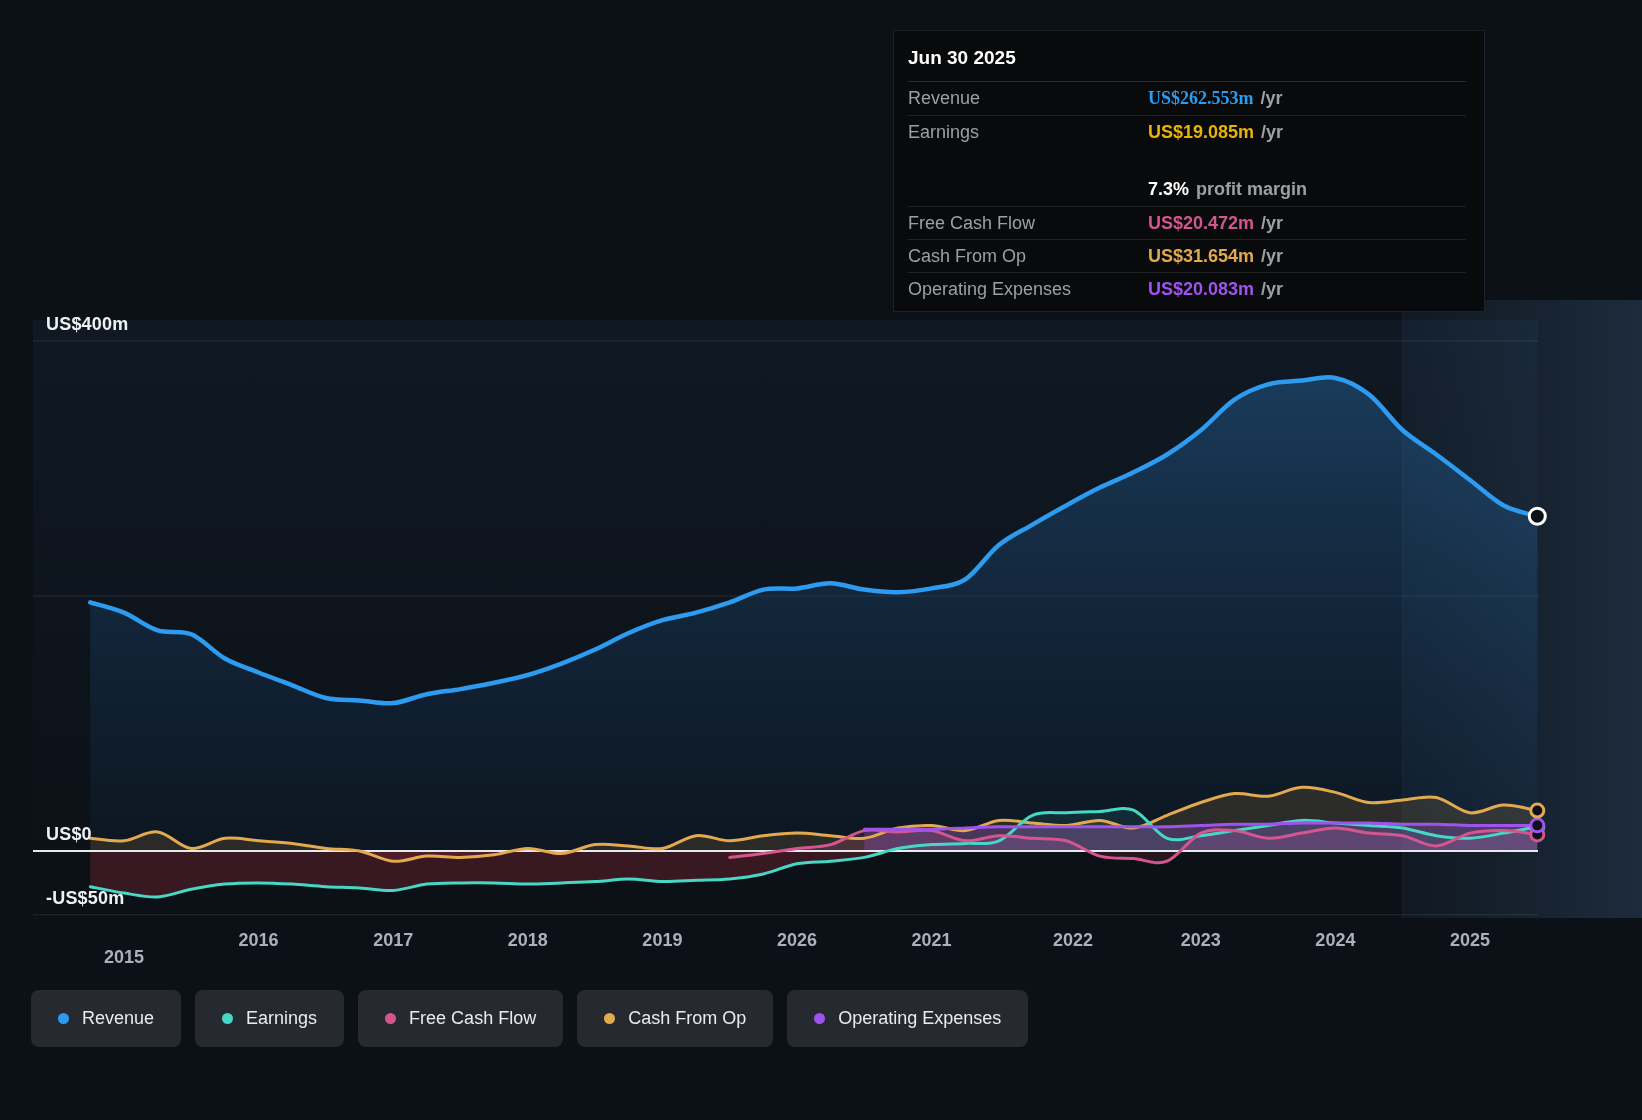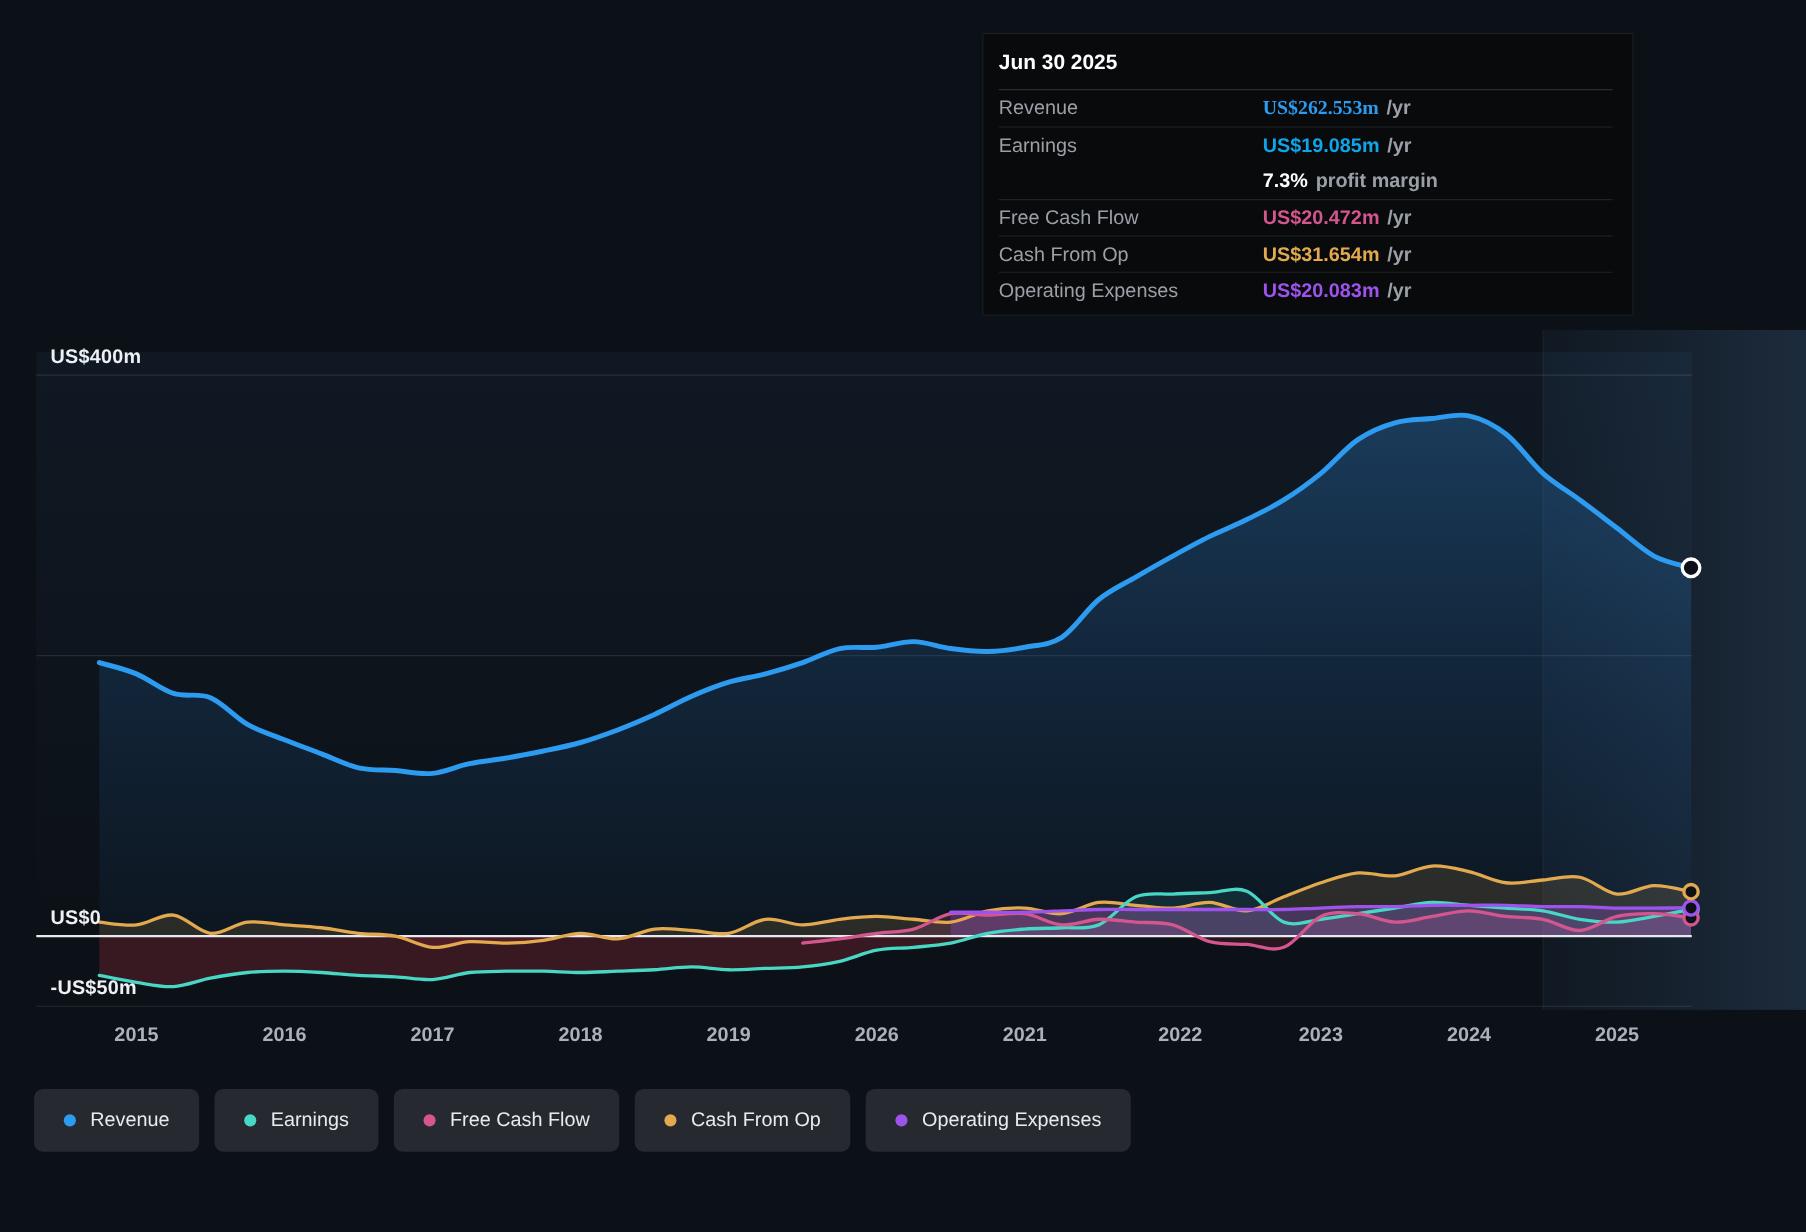--- a/index.html
+++ b/index.html
@@ -27,21 +27,21 @@
   }
   .tt-date {
     font-size:19px; font-weight:700; color:#ffffff;
     padding:10px 0 12px 0; border-bottom:1px solid rgba(255,255,255,0.14);
   }
   .t-row {
     display:flex; align-items:center; height:33px; font-size:18px;
     border-top:1px solid rgba(255,255,255,0.10);
   }
   .t-row:first-child { border-top:0; }
-  .t-row.margin { border-top:0; }
+  .t-row.margin { border-top:0;margin-top:25px; }
   .t-label { flex:0 0 240px; color:#9aa0a6; font-weight:400; }
   .t-value { font-weight:700; }
   .t-suffix { color:#9aa0a6; font-weight:600; margin-left:7px; }
 
   .legend { position:absolute; left:31px; top:990px; display:flex; gap:14px; }
   .legend-item {
     display:flex; align-items:center; gap:13px; background:#26292f;
     border-radius:8px; height:57px; padding:0 27px; font-size:18px;
     color:#e9ebee; font-weight:500; cursor:pointer; white-space:nowrap;
   }
@@ -100,21 +100,21 @@
       <circle cx="1537.3" cy="810.5825" r="6.5" fill="#0d1117" stroke="#e2a94f" stroke-width="3"></circle>
       <circle cx="1537.3" cy="516.185" r="8" fill="#0d1117" stroke="#ffffff" stroke-width="3"></circle>
     </svg>
 
   <div id="ylabs">
       <div class="ylab" style="top: 314px;">US$400m</div>
       <div class="ylab" style="top: 824px;">US$0</div>
       <div class="ylab" style="top: 887.75px;">-US$50m</div>
     </div>
   <div id="xlabs">
-      <div class="xlab" style="left: 124px;">2015</div>
+      <div class="xlab" style="left: 124px; margin-top: 17px;">2015</div>
       <div class="xlab" style="left: 258.6px;">2016</div>
       <div class="xlab" style="left: 393.2px;">2017</div>
       <div class="xlab" style="left: 527.8px;">2018</div>
       <div class="xlab" style="left: 662.4px;">2019</div>
       <div class="xlab" style="left: 797px;">2026</div>
       <div class="xlab" style="left: 931.6px;">2021</div>
       <div class="xlab" style="left: 1073px;">2022</div>
       <div class="xlab" style="left: 1200.8px;">2023</div>
       <div class="xlab" style="left: 1335.4px;">2024</div>
       <div class="xlab" style="left: 1470px;">2025</div>
@@ -123,21 +123,21 @@
   <div class="tooltip">
     <div class="tt-date">Jun 30 2025</div>
     <div id="ttrows">
         <div class="t-row">
           <span class="t-label">Revenue</span>
           <span class="t-value" style="color: rgb(45, 155, 240); font-family: Liberation Serif, serif;">US$262.553m</span>
           <span class="t-suffix">/yr</span>
         </div>
         <div class="t-row">
           <span class="t-label">Earnings</span>
-          <span class="t-value" style="color: #0ea5e9;">US$19.085m</span>
+          <span class="t-value" style="color: #eab308;">US$19.085m</span>
           <span class="t-suffix">/yr</span>
         </div>
         <div class="t-row margin">
           <span class="t-label"></span>
           <span class="t-value" style="color: rgb(255, 255, 255);">7.3%</span>
           <span class="t-suffix">profit margin</span>
         </div>
         <div class="t-row">
           <span class="t-label">Free Cash Flow</span>
           <span class="t-value" style="color: rgb(212, 86, 142);">US$20.472m</span>

